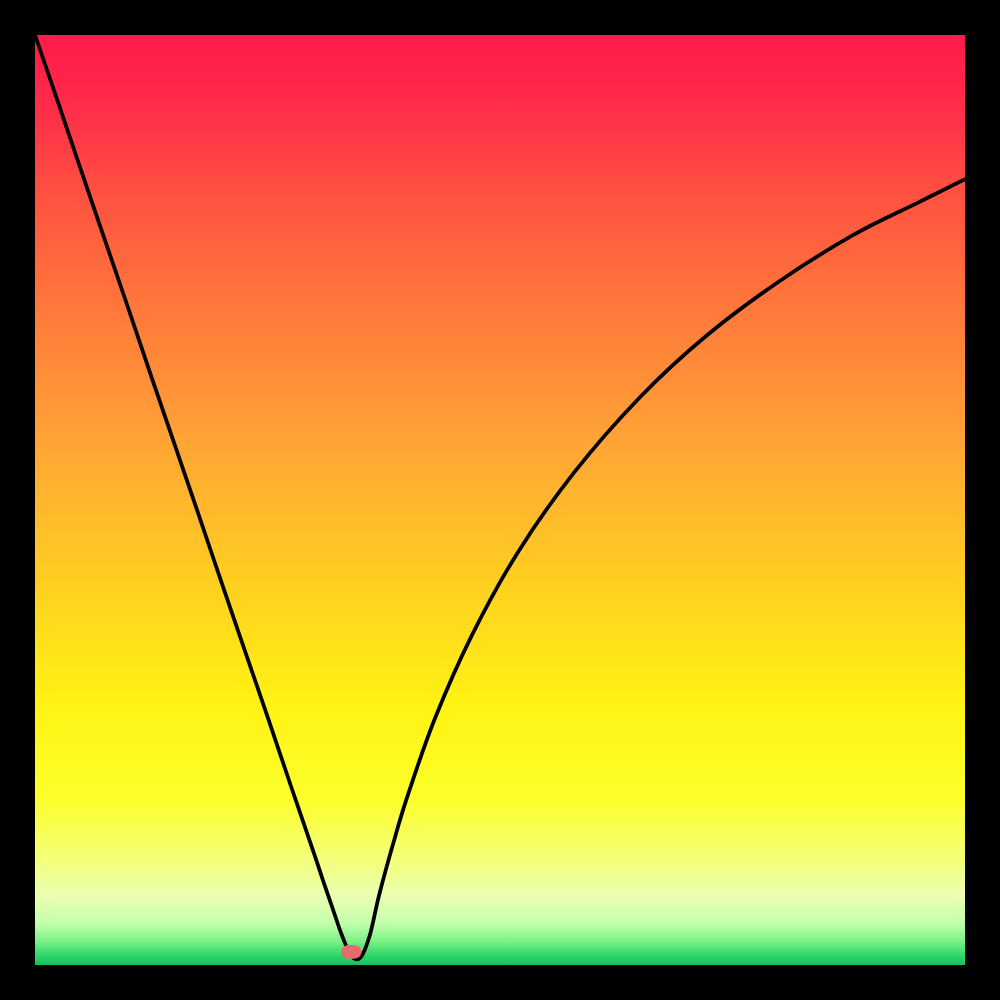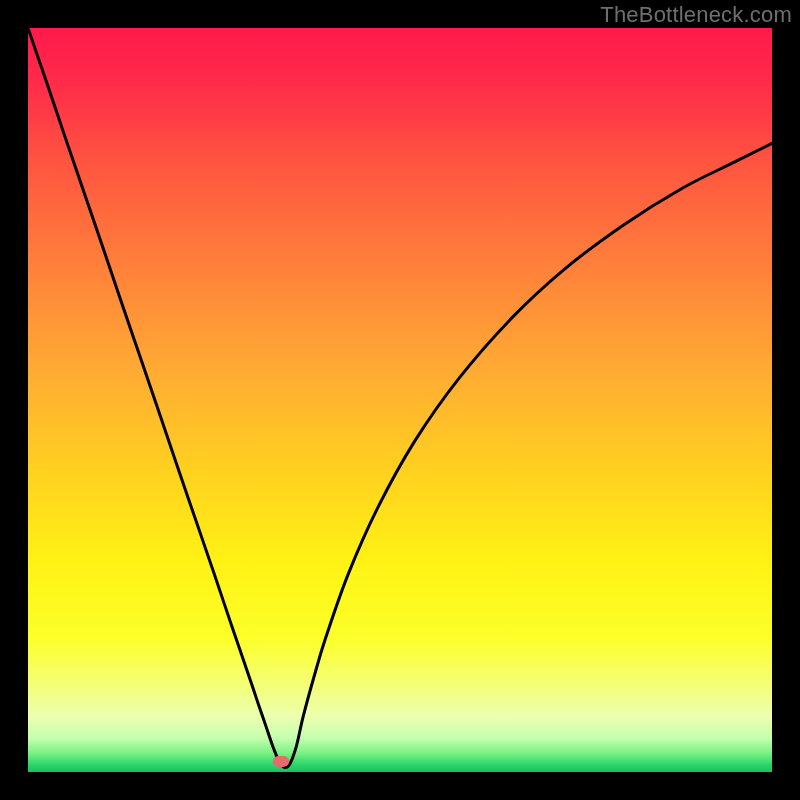--- a/index.html
+++ b/index.html
@@ -45,21 +45,20 @@
     background: #e96a6d;
     border-radius: 6px / 5px;
     z-index: 15;
   }
 </style>
 </head>
 <body>
 
 <div class="frame">
 
-  <div class="watermark">TheBottleneck.com</div>
 
   <svg class="plot" viewBox="0 0 744 744" preserveAspectRatio="none">
     <defs>
       <linearGradient id="bg-grad" x1="0" y1="0" x2="0" y2="1">
           <stop offset="0%" stop-color="#ff1a4b"></stop>
           <stop offset="7.000000000000001%" stop-color="#ff2a4a"></stop>
           <stop offset="18%" stop-color="#ff5440"></stop>
           <stop offset="30%" stop-color="#ff7a3b"></stop>
           <stop offset="45%" stop-color="#ffa834"></stop>
           <stop offset="60%" stop-color="#ffd21f"></stop>

